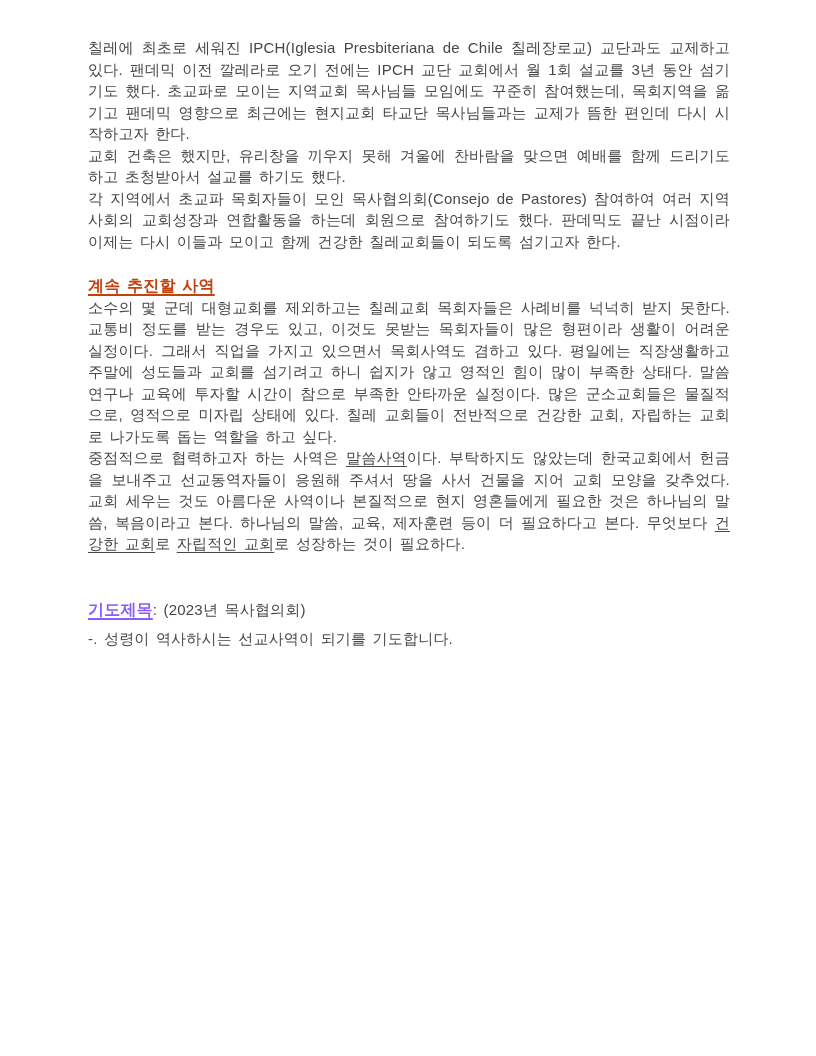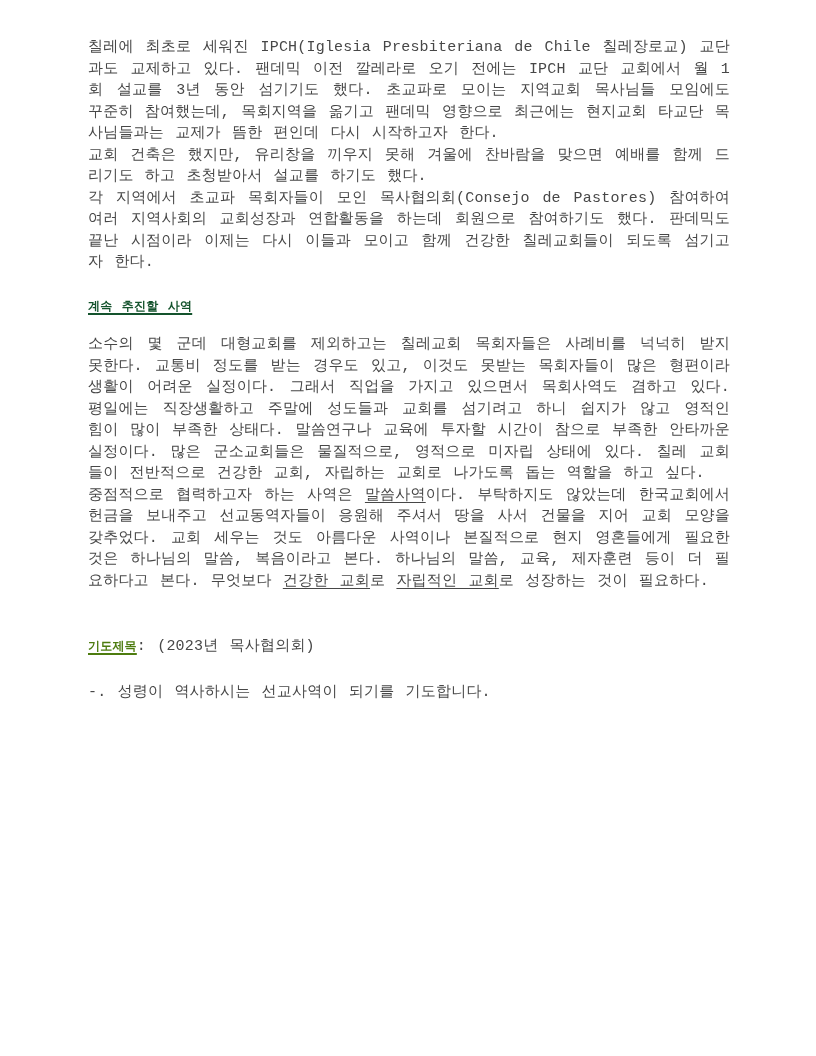--- a/index.html
+++ b/index.html
@@ -6,21 +6,21 @@
     margin: 0;
     padding: 0;
     background: #ffffff;
   }
   .page {
     position: relative;
     width: 816px;
     height: 1056px;
     background: #ffffff;
     overflow: hidden;
-    font-family: Liberation Mono, monospace;
+    font-family: Liberation Sans, sans-serif;
   }
   .content {
     position: absolute;
     left: 88px;
     top: 37px;
     width: 642px;
     font-size: 15px;
     line-height: 21.5px;
     color: #474747;
     text-align: justify;
@@ -28,46 +28,46 @@
     letter-spacing: 0.2px;
   }
   .para {
     margin: 0;
   }
   .u {
     text-decoration: underline;
     text-underline-offset: 3px;
   }
   .section-heading {
-    margin: 23px 0 16px 0;
+    margin: 23px 0 0 0;
     font-weight: bold;
-    font-size: 12px;
-    color: #14532d;
+    font-size: 16px;
+    color: #c2410c;
     text-decoration: underline;
     text-decoration-thickness: 2px;
     text-underline-offset: 3px;
     display: inline-block;
   }
   .heading-row {
     margin: 0;
   }
   .prayer-heading-row {
     margin: 44px 0 0 0;
     color: #474747;
   }
   .prayer-heading {
     font-weight: bold;
-    font-size: 12px;
-    color: #4d7c0f;
+    font-size: 16px;
+    color: #8b5cf6;
     text-decoration: underline;
     text-decoration-thickness: 2px;
     text-underline-offset: 3px;
   }
   .para-church { margin-top: 22px; }
-  .prayer-list { margin-top: 23px; }
+  .prayer-list { margin-top: 8px; }
   .prayer-item { margin: 0; }
 </style>
 </head>
 <body>
 
 <div class="page">
   <div class="content">
 
     <p class="para">칠레에 최초로 세워진 IPCH(Iglesia Presbiteriana de Chile 칠레장로교) 교단과도 교제하고 있다. 팬데믹 이전 깔레라로 오기 전에는 IPCH 교단 교회에서 월 1회 설교를 3년 동안 섬기기도 했다. 초교파로 모이는 지역교회 목사님들 모임에도 꾸준히 참여했는데, 목회지역을 옮기고 팬데믹 영향으로 최근에는 현지교회 타교단 목사님들과는 교제가 뜸한 편인데 다시 시작하고자 한다.</p>
 

